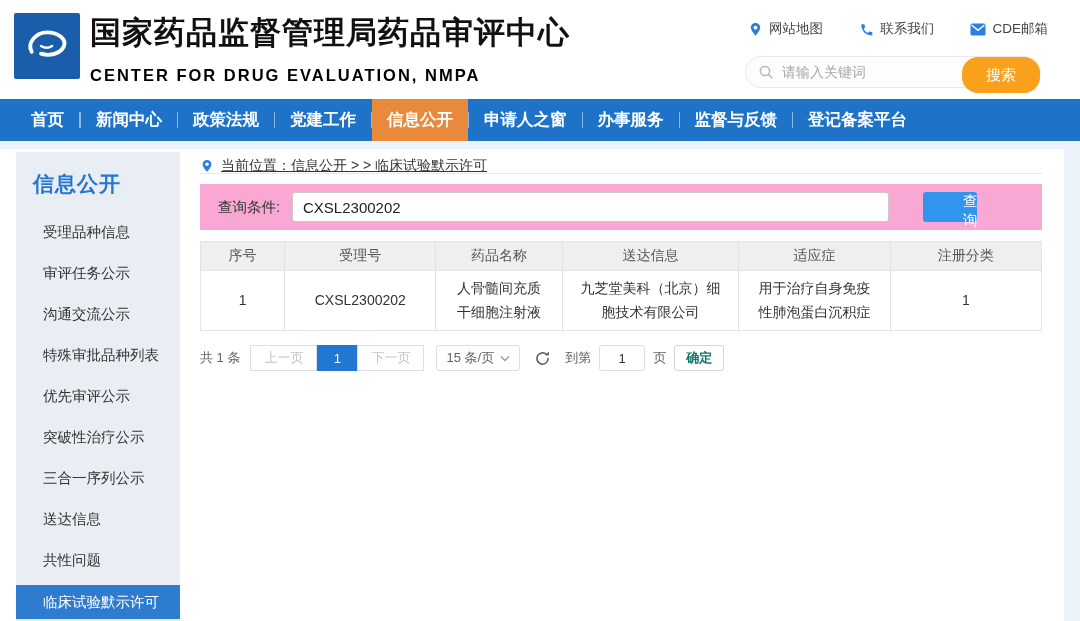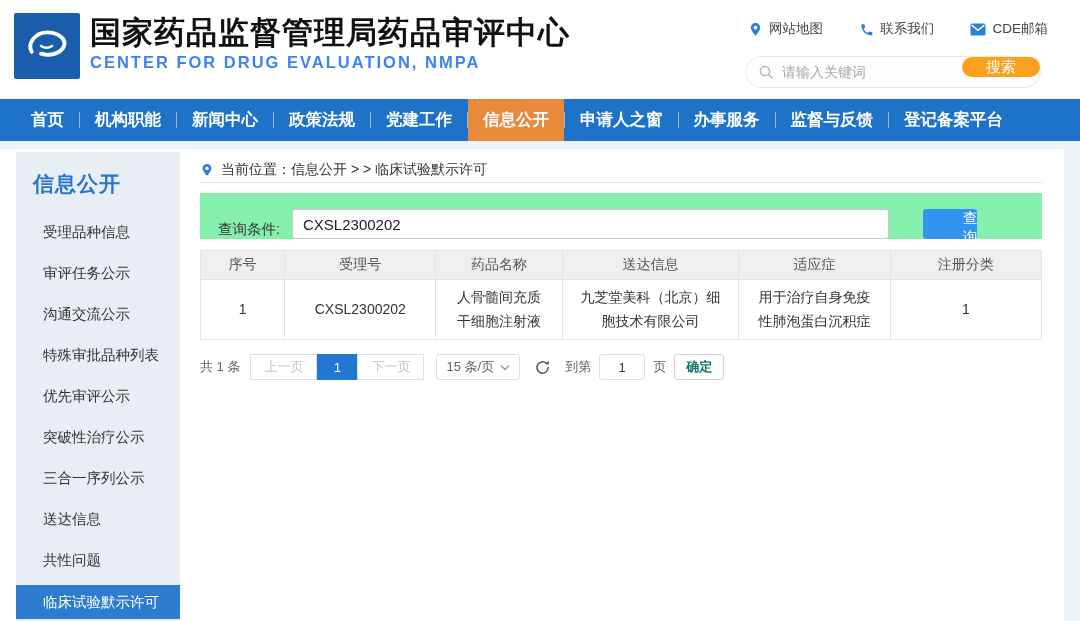--- a/index.html
+++ b/index.html
@@ -4,48 +4,48 @@
 <style>
   * { margin:0; padding:0; box-sizing:border-box; }
   body { font-family:"Liberation Sans","DejaVu Sans",sans-serif; }
   .screen { position:relative; width:1080px; height:621px; overflow:hidden; background:#EDF3FB; }
 
   
   .header { position:absolute; top:0; left:0; width:1080px; height:99px; background:#fff; }
   .logo { position:absolute; left:14px; top:13px; width:66px; height:66px; background:#1A5DAB; border-radius:2px; display:flex; align-items:center; justify-content:center; }
   .brand { position:absolute; left:90px; top:14px; }
   .brand-title { font-size:31px; font-weight:bold; color:#111; letter-spacing:1px; line-height:1.2; }
-  .brand-sub { margin-top:2px; font-size:16.5px; font-weight:bold; color:#3b82f6; letter-spacing:2px; }
+  .brand-sub { margin-top:15px; font-size:16.5px; font-weight:bold; color:#000000; letter-spacing:2px; }
   .top-links { position:absolute; top:20px; left:748px; width:300px; display:flex; justify-content:space-between; }
   .top-link { display:flex; align-items:center; gap:6px; font-size:13.5px; color:#444; cursor:pointer; }
   .searchbar { position:absolute; top:56px; left:745px; width:296px; height:32px; border:1px solid #E9E9E9; border-radius:16px; background:#FDFDFD; display:flex; align-items:center; }
   .searchbar .mag { margin-left:12px; }
   .search-input { border:none; outline:none; background:transparent; font-size:14px; color:#333; margin-left:8px; width:150px; font-family:inherit; }
   .search-input::placeholder { color:#A8A8A8; }
-  .search-btn { position:absolute; right:0; top:0; width:78px; height:20px; border:none; border-radius:16px; background:#F9A01D; color:#fff; font-size:15px; cursor:pointer; font-family:Liberation Mono, monospace; }
+  .search-btn { position:absolute; right:0; top:0; width:78px; height:36px; border:none; border-radius:16px; background:#F9A01D; color:#fff; font-size:15px; cursor:pointer; font-family:Liberation Mono, monospace; }
 
   
   .nav { position:absolute; top:99px; left:0; width:1080px; height:42px; background:#1E73C8; display:flex; align-items:center; padding-left:16px; }
   .nav-item { height:42px; display:flex; align-items:center; padding:0 15px; color:#fff; font-size:16.5px; font-weight:bold; cursor:pointer; white-space:nowrap; }
   .nav-item.active { background:#E8893C; }
   .nav-sep { width:1px; height:16px; background:rgba(255,255,255,0.5); }
 
   
   .card { position:absolute; top:149px; left:0; width:1064px; height:472px; background:#fff; }
 
   
   .sidebar { position:absolute; left:16px; top:3px; width:164px; height:469px; background:#E9EEF4; }
   .sidebar-title { padding:18px 0 14px 17px; font-size:21px; font-weight:bold; color:#2577D0; letter-spacing:1px; }
   .side-item { height:41px; line-height:41px; padding-left:27px; font-size:14.5px; color:#333; cursor:pointer; white-space:nowrap; }
   .side-item.active { height:34px; line-height:34px; margin-top:4px; background:#2E7CCF; color:#fff; }
 
   
   .main { position:absolute; left:200px; top:0; width:842px; }
-  .breadcrumb { height:34px; display:flex; align-items:center; gap:7px; padding-top:9px; border-bottom:1px solid #E8E8E8; font-size:14px; color:#333; }
-  .query-panel { margin-top:10px; height:46px; background:#86efac; display:flex; align-items:flex-end; padding-left:18px; }
+  .breadcrumb { height:25px; display:flex; align-items:center; gap:7px; padding-top:9px; border-bottom:1px solid #E8E8E8; font-size:14px; color:#333;text-decoration:underline; }
+  .query-panel { margin-top:10px; height:46px; background:#f9a8d4; display:flex; align-items:center; padding-left:18px; }
   .query-label { font-size:14.5px; color:#333; }
   .query-input { margin-left:12px; width:597px; height:30px; border:1px solid #C9C9C9; border-radius:3px; background:#fff; font-size:15px; color:#222; padding:0 10px; outline:none; font-family:inherit; }
   .query-btn { margin-left:34px; width:54px; height:30px; border:none; border-radius:3px; background:#3194EF; color:#fff; font-size:14.5px; letter-spacing:3px; cursor:pointer; font-family:inherit;padding-left:40px; }
 
   
   .rtable { margin-top:11px; width:842px; border-collapse:collapse; table-layout:fixed; }
   .rtable th { background:#EFEFEF; border:1px solid #E3E3E3; height:29px; font-size:14px; font-weight:normal; color:#555; }
   .rtable td { background:#fff; border:1px solid #E3E3E3; height:60px; font-size:14px; color:#333; text-align:center; padding:6px 14px; line-height:1.65; }
   .col-0{width:10%} .col-1{width:18%} .col-2{width:15%} .col-3{width:21%} .col-4{width:18%} .col-5{width:18%}
 
@@ -106,21 +106,20 @@
         <line x1="10.6" y1="10.6" x2="14" y2="14" stroke="#B8B8B8" stroke-width="1.5" stroke-linecap="round"></line>
       </svg>
       <input class="search-input" type="text" placeholder="请输入关键词" style="">
       <button class="search-btn">搜索</button>
     </div>
   </div>
 
   <div class="nav">
     <div class="nav-item">首页</div>
     <div class="nav-sep"></div>
-    <div class="nav-item">机构职能</div>
     <div class="nav-sep"></div>
     <div class="nav-item">新闻中心</div>
     <div class="nav-sep"></div>
     <div class="nav-item">政策法规</div>
     <div class="nav-sep"></div>
     <div class="nav-item">党建工作</div>
     <div class="nav-sep"></div>
     <div class="nav-item active">信息公开</div>
     <div class="nav-sep"></div>
     <div class="nav-item">申请人之窗</div>

